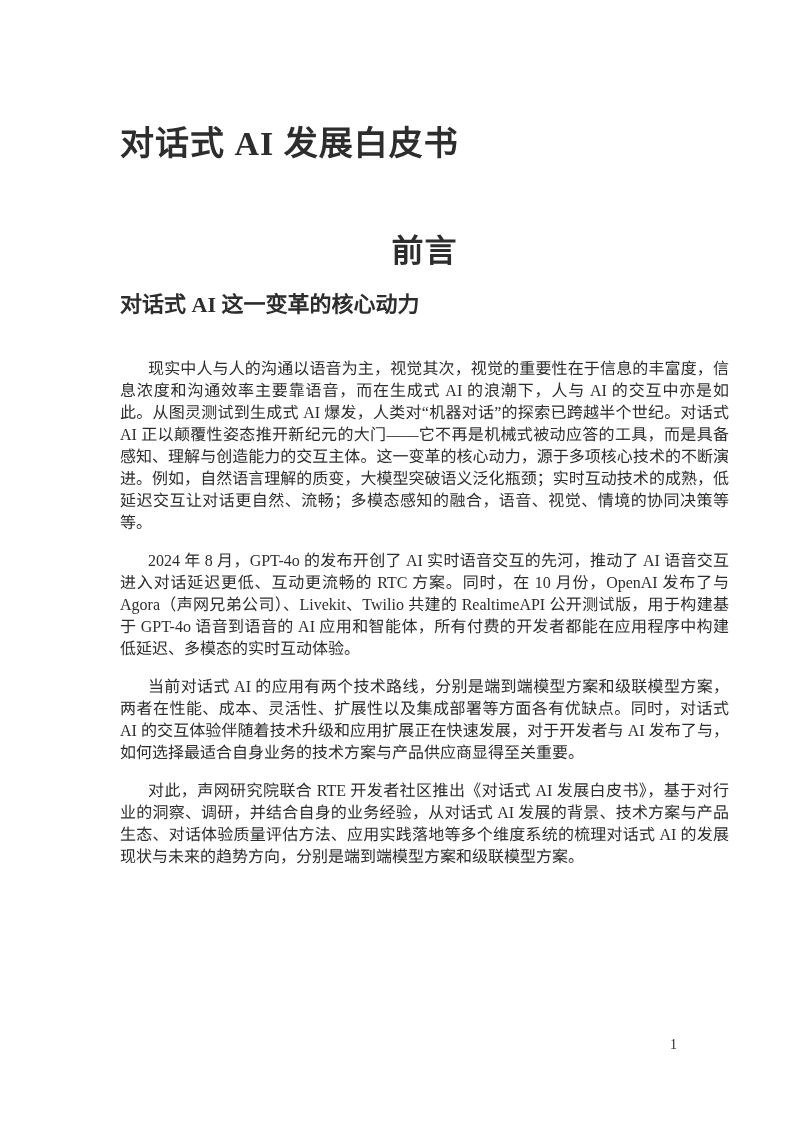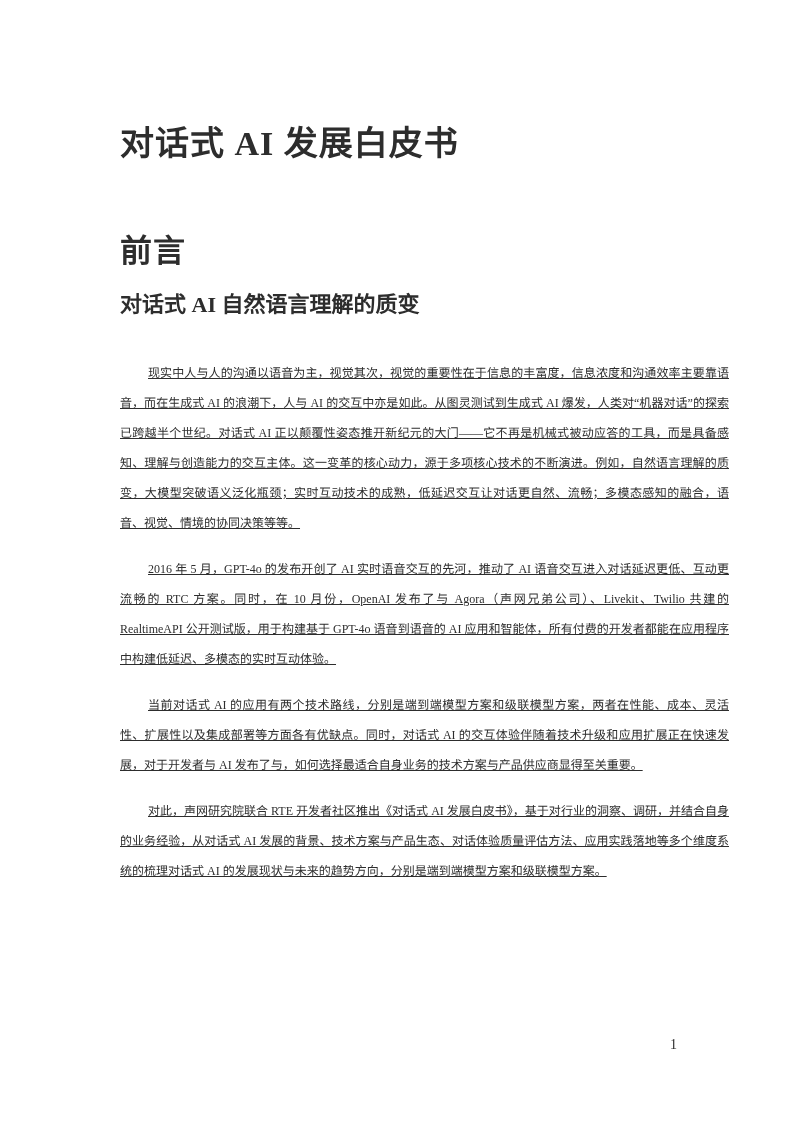--- a/index.html
+++ b/index.html
@@ -30,35 +30,35 @@
     margin: 0;
     letter-spacing: 1px;
     white-space: nowrap;
   }
   .section-heading {
     font-size: 32px;
     line-height: 42px;
     font-weight: 700;
     margin: 64px 0 0 0;
     letter-spacing: 1px;
+    text-align: center;
   }
   .subsection-heading {
     font-size: 22px;
     line-height: 30px;
     font-weight: 700;
     margin: 18px 0 0 0;
   }
   .body-para {
-    font-size: 12px;
-    line-height: 30px;
+    font-size: 16px;
+    line-height: 22px;
     text-align: justify;
     text-indent: 28px;
     margin: 0 0 16px 0;
     word-break: break-word;
-    text-decoration: underline;
   }
   .body-para.first {
     margin-top: 38px;
   }
   .page-footer {
     position: absolute;
     top: 1036px;
     left: 120px;
     right: 116px;
     text-align: right;
@@ -69,25 +69,25 @@
 </style>
 </head>
 <body>
 
 <div class="page">
 
   <h1 class="doc-title">对话式 AI 发展白皮书</h1>
 
   <h2 class="section-heading">前言</h2>
 
-  <h3 class="subsection-heading">对话式 AI 自然语言理解的质变</h3>
+  <h3 class="subsection-heading">对话式 AI 这一变革的核心动力</h3>
 
   <p class="body-para first">现实中人与人的沟通以语音为主，视觉其次，视觉的重要性在于信息的丰富度，信息浓度和沟通效率主要靠语音，而在生成式 AI 的浪潮下，人与 AI 的交互中亦是如此。从图灵测试到生成式 AI 爆发，人类对“机器对话”的探索已跨越半个世纪。对话式 AI 正以颠覆性姿态推开新纪元的大门——它不再是机械式被动应答的工具，而是具备感知、理解与创造能力的交互主体。这一变革的核心动力，源于多项核心技术的不断演进。例如，自然语言理解的质变，大模型突破语义泛化瓶颈；实时互动技术的成熟，低延迟交互让对话更自然、流畅；多模态感知的融合，语音、视觉、情境的协同决策等等。</p>
 
-  <p class="body-para">2016 年 5 月，GPT-4o 的发布开创了 AI 实时语音交互的先河，推动了 AI 语音交互进入对话延迟更低、互动更流畅的 RTC 方案。同时，在 10 月份，OpenAI 发布了与 Agora（声网兄弟公司）、Livekit、Twilio 共建的 RealtimeAPI 公开测试版，用于构建基于 GPT-4o 语音到语音的 AI 应用和智能体，所有付费的开发者都能在应用程序中构建低延迟、多模态的实时互动体验。</p>
+  <p class="body-para">2024 年 8 月，GPT-4o 的发布开创了 AI 实时语音交互的先河，推动了 AI 语音交互进入对话延迟更低、互动更流畅的 RTC 方案。同时，在 10 月份，OpenAI 发布了与 Agora（声网兄弟公司）、Livekit、Twilio 共建的 RealtimeAPI 公开测试版，用于构建基于 GPT-4o 语音到语音的 AI 应用和智能体，所有付费的开发者都能在应用程序中构建低延迟、多模态的实时互动体验。</p>
 
   <p class="body-para">当前对话式 AI 的应用有两个技术路线，分别是端到端模型方案和级联模型方案，两者在性能、成本、灵活性、扩展性以及集成部署等方面各有优缺点。同时，对话式 AI 的交互体验伴随着技术升级和应用扩展正在快速发展，对于开发者与 AI 发布了与，如何选择最适合自身业务的技术方案与产品供应商显得至关重要。</p>
 
   <p class="body-para">对此，声网研究院联合 RTE 开发者社区推出《对话式 AI 发展白皮书》，基于对行业的洞察、调研，并结合自身的业务经验，从对话式 AI 发展的背景、技术方案与产品生态、对话体验质量评估方法、应用实践落地等多个维度系统的梳理对话式 AI 的发展现状与未来的趋势方向，分别是端到端模型方案和级联模型方案。</p>
 
   <div class="page-footer">
     <span>1</span>
   </div>
 
 </div>

